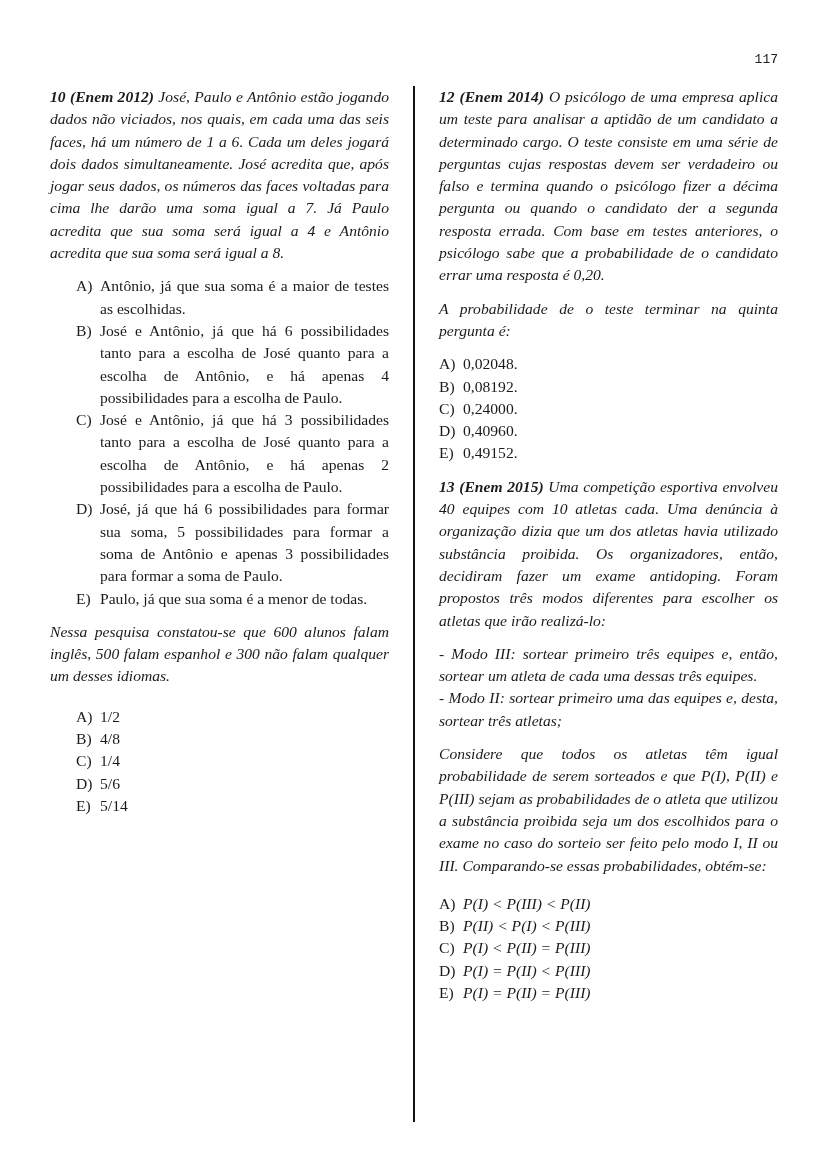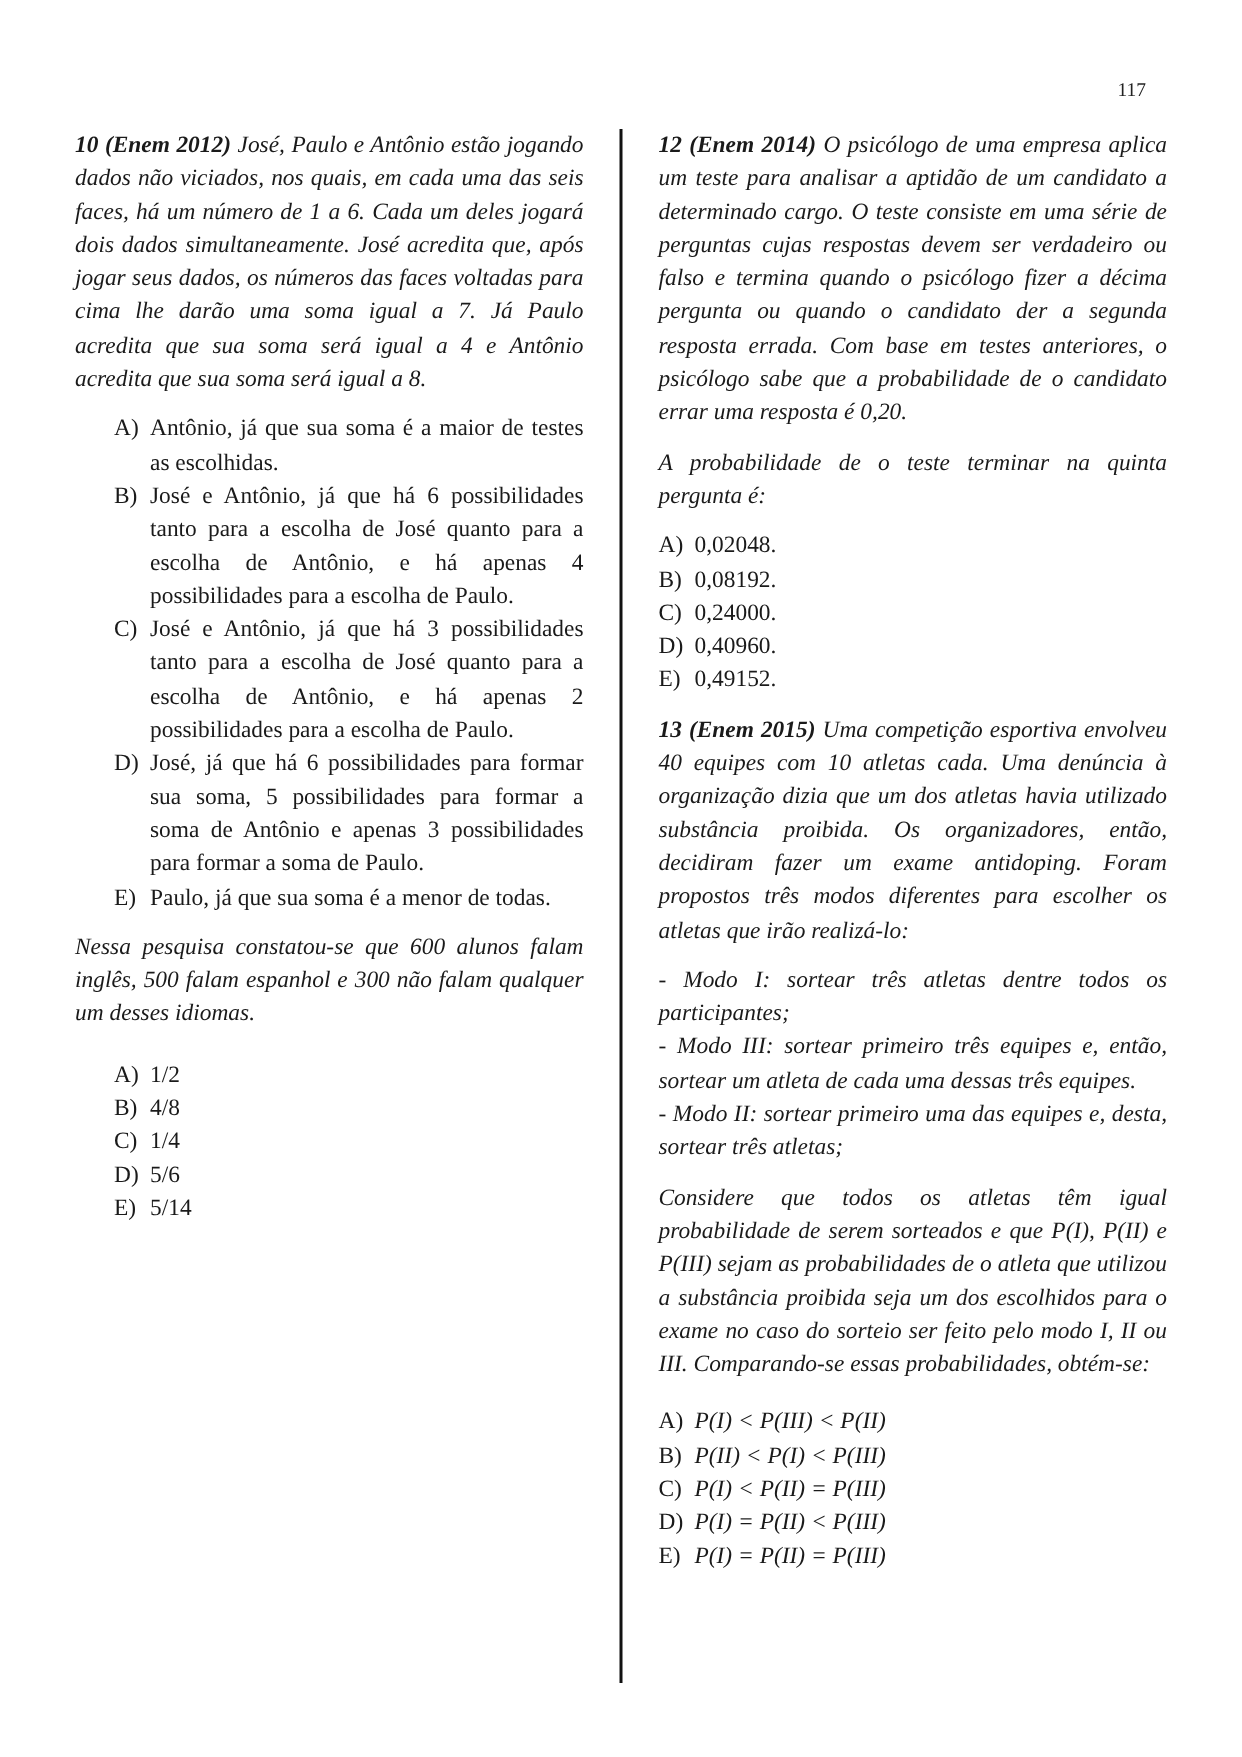--- a/index.html
+++ b/index.html
@@ -2,22 +2,22 @@
 <html><head>
 <meta charset="utf-8">
 <style>
   html, body { margin: 0; padding: 0; background: #ffffff; }
   body {
     width: 828px; height: 1171px; position: relative; overflow: hidden;
     font-family: "Liberation Serif", "DejaVu Serif", serif;
     color: #1a1a1a; font-size: 15.6px; line-height: 22.3px;
   }
   .page-number {
-    position: absolute; top: 49px; right: 64px;
-    font-family: Liberation Serif, serif;
+    position: absolute; top: 49px; right: 50px;
+    font-family: Liberation Mono, monospace;
     font-size: 13px; color: #222;
   }
   .divider {
     position: absolute; left: 413px; top: 86px; width: 2px; height: 1036px;
     background: #111;
   }
   .col { position: absolute; top: 86px; }
   .col-left { left: 50px; width: 339px; }
   .col-right { left: 439px; width: 339px; }
   p { margin: 0 0 11px 0; text-align: justify; font-style: italic; }
@@ -115,21 +115,20 @@
       <li>
           <span class="lbl">E)</span>
           <span class="txt">0,49152.</span>
         </li>
     </ul>
   </section>
 
   <section>
     <p><span class="qhead">13 (Enem 2015)</span><span> Uma competição esportiva envolveu 40 equipes com 10 atletas cada. Uma denúncia à organização dizia que um dos atletas havia utilizado substância proibida. Os organizadores, então, decidiram fazer um exame antidoping. Foram propostos três modos diferentes para escolher os atletas que irão realizá-lo:</span></p>
     <div class="modes">
-      <p class="mode">- Modo I: sortear três atletas dentre todos os participantes;</p>
       <p class="mode">- Modo III: sortear primeiro três equipes e, então, sortear um atleta de cada uma dessas três equipes.</p>
       <p class="mode">- Modo II: sortear primeiro uma das equipes e, desta, sortear três atletas;</p>
     </div>
     <p>Considere que todos os atletas têm igual probabilidade de serem sorteados e que P(I), P(II) e P(III) sejam as probabilidades de o atleta que utilizou a substância proibida seja um dos escolhidos para o exame no caso do sorteio ser feito pelo modo I, II ou III. Comparando-se essas probabilidades, obtém-se:</p>
     <ul class="opts short math" style="margin-top:16px">
       <li>
           <span class="lbl">A)</span>
           <span class="txt">P(I) &lt; P(III) &lt; P(II)</span>
         </li>
       <li>

